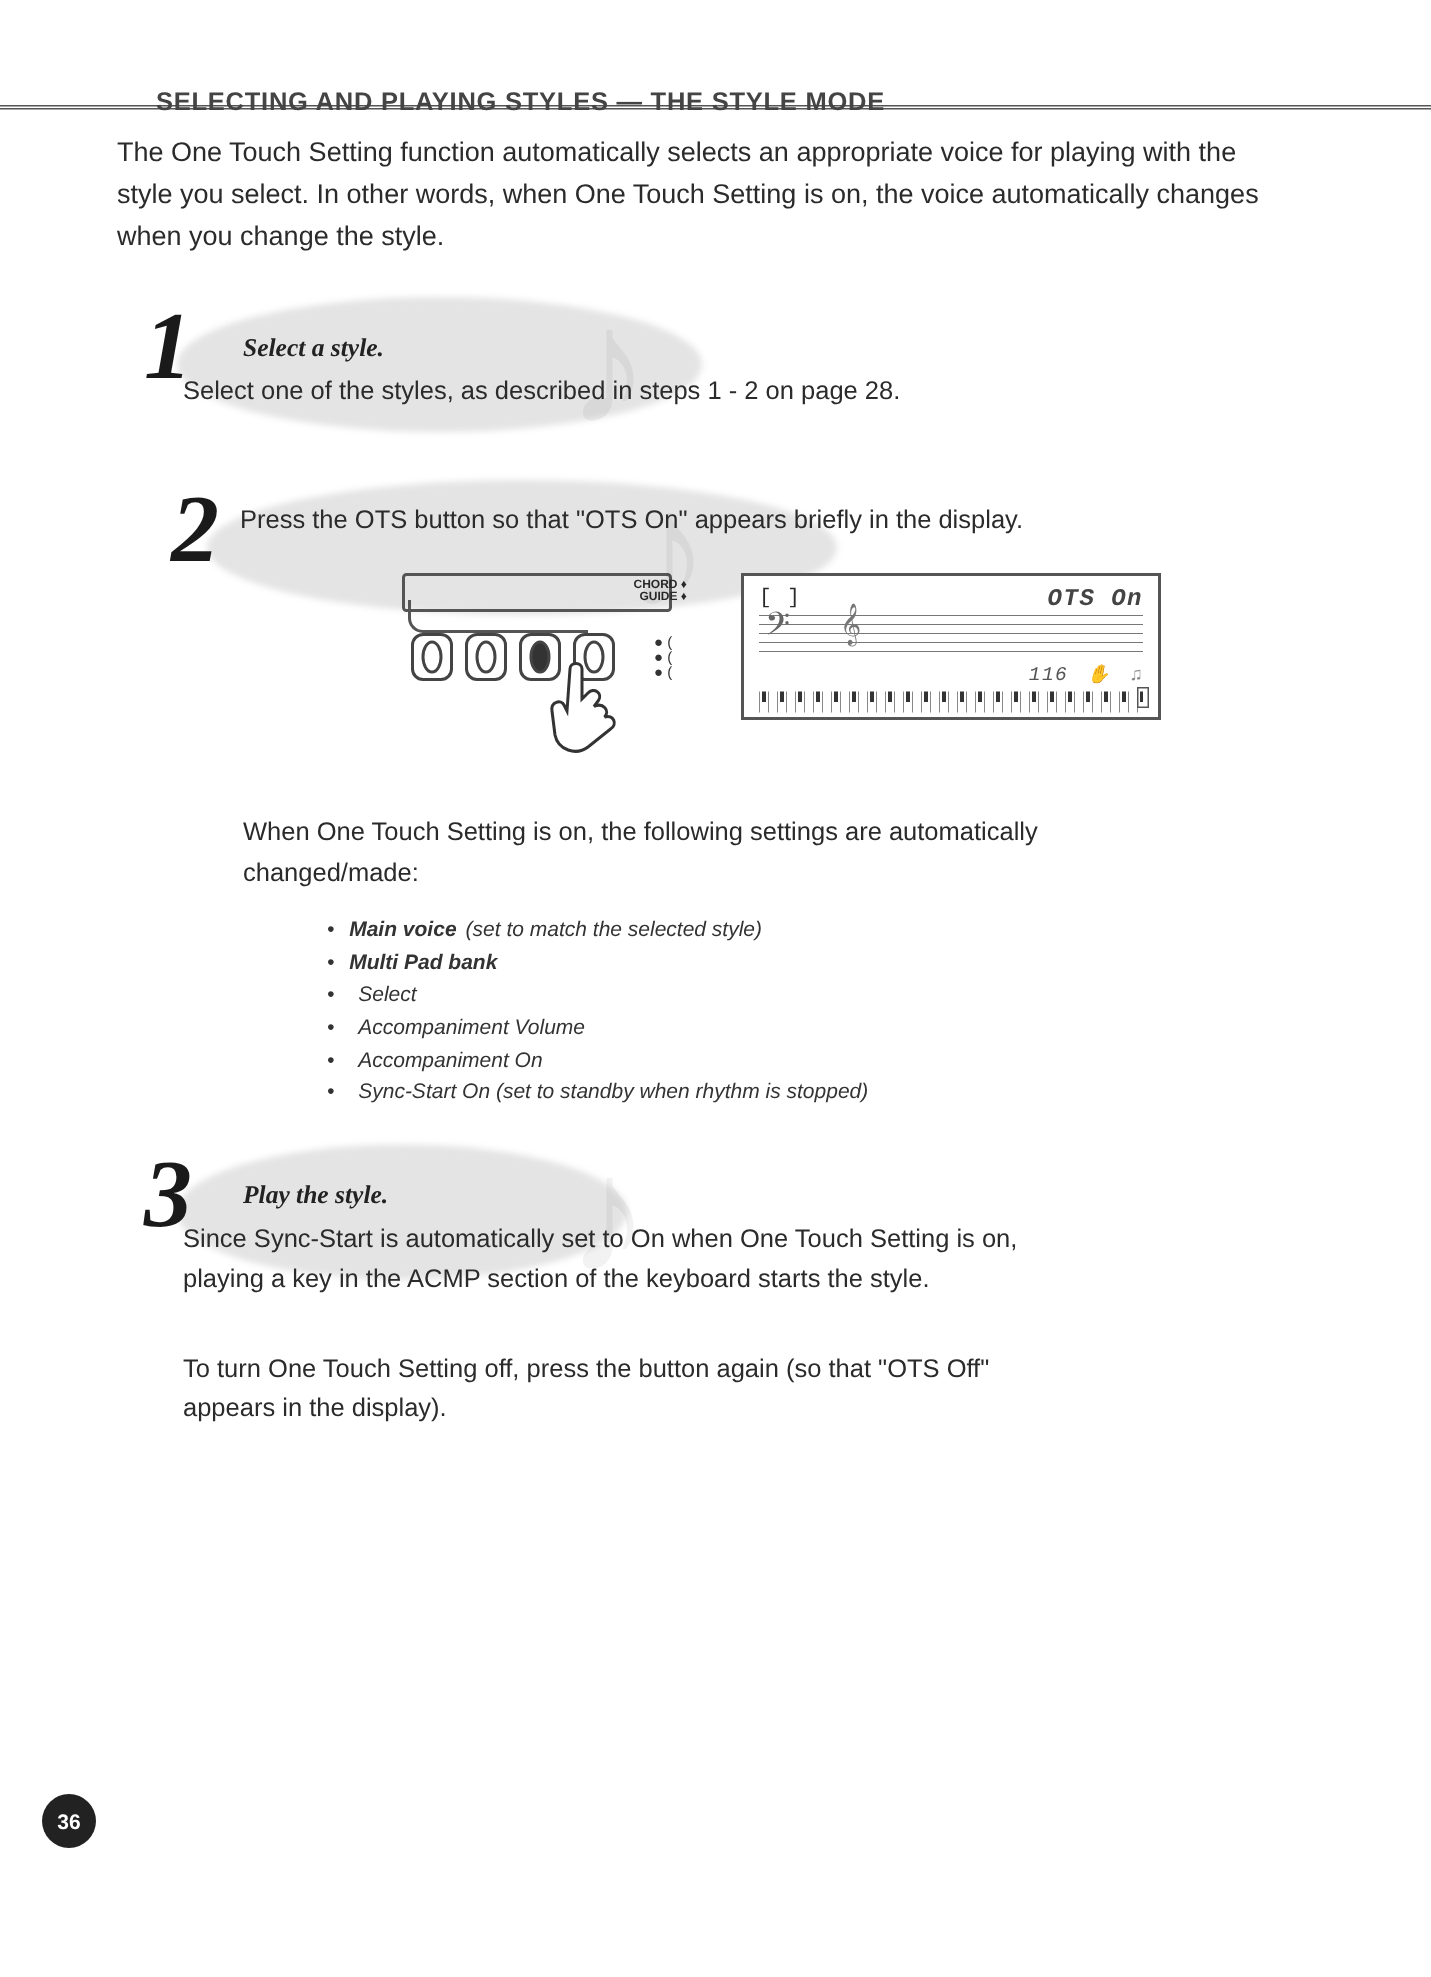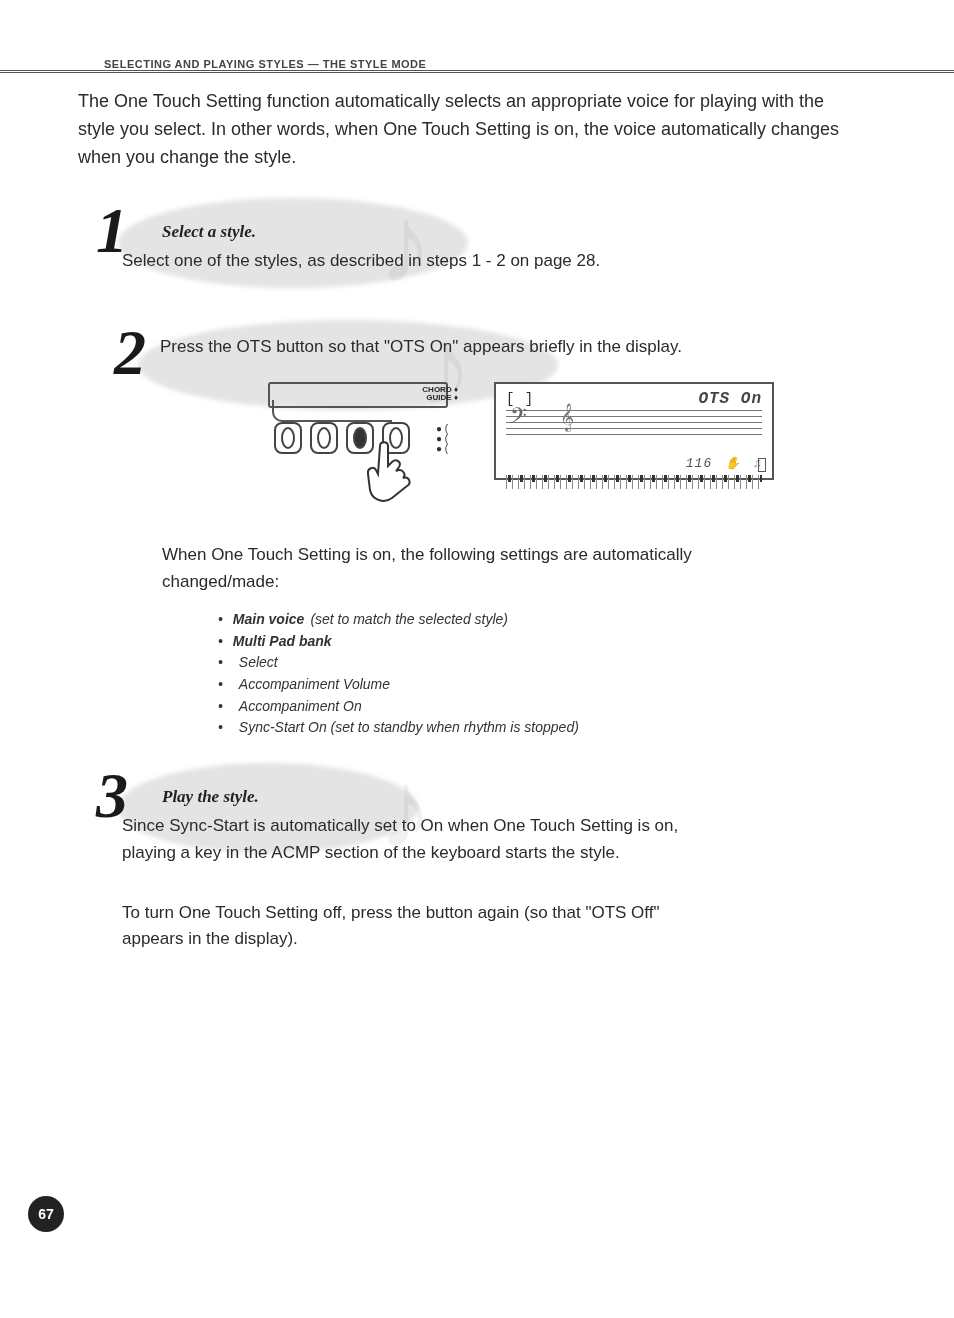--- a/index.html
+++ b/index.html
@@ -24,21 +24,21 @@
     top: 70px;
     left: 0;
     right: 0;
     border-top: 3px double #555;
     height: 4px;
   }
   .breadcrumb {
     position: absolute;
     top: 58px;
     left: 104px;
-    font-size: 11px;
+    font-size: 17px;
     font-weight: 700;
     letter-spacing: 0.5px;
     text-transform: uppercase;
     color: #444;
     font-family: "Arial Black", Arial, sans-serif;
     text-align: center;
   }
   .section-banner {
     position: relative;
     margin-top: 100px;
@@ -186,21 +186,21 @@
       transparent 1px, transparent 6px
     );
     position: relative;
   }
   .lcd-num {
     text-align: right;
     font-family: "Courier New", monospace;
     font-style: italic;
     font-size: 13px;
     color:#555;
-    margin-top: 16px;
+    margin-top: 2px;
     letter-spacing:1px;
   }
   .lcd-keys {
     margin-top: 4px;
     height: 14px;
     background:
       repeating-linear-gradient(to right, #888 0 1px, transparent 1px 6px),
       repeating-linear-gradient(to right, #333 0 3px, transparent 3px 12px);
     background-size: auto, auto;
     background-position: 0 0, 2px 0;
@@ -366,14 +366,14 @@
 
   <div class="step" style="margin-top:38px; padding-left:22px;">
     <div class="step-bg-oval" style="left:40px; width:300px;"></div>
     <span class="deco-note" style="left:300px;">♪</span>
     <span class="number" style="left:18px;">3</span>
     <div class="step-title">Play the style.</div>
     <div class="step-body">Since Sync-Start is automatically set to On when One Touch Setting is on, playing a key in the ACMP section of the keyboard starts the style.</div>
     <div class="step-body" style="margin-top:34px;">To turn One Touch Setting off, press the button again (so that "OTS Off" appears in the display).</div>
   </div>
 
-  <div class="page-number-badge">67</div>
+  <div class="page-number-badge">36</div>
 </div>
 
 </body></html>

